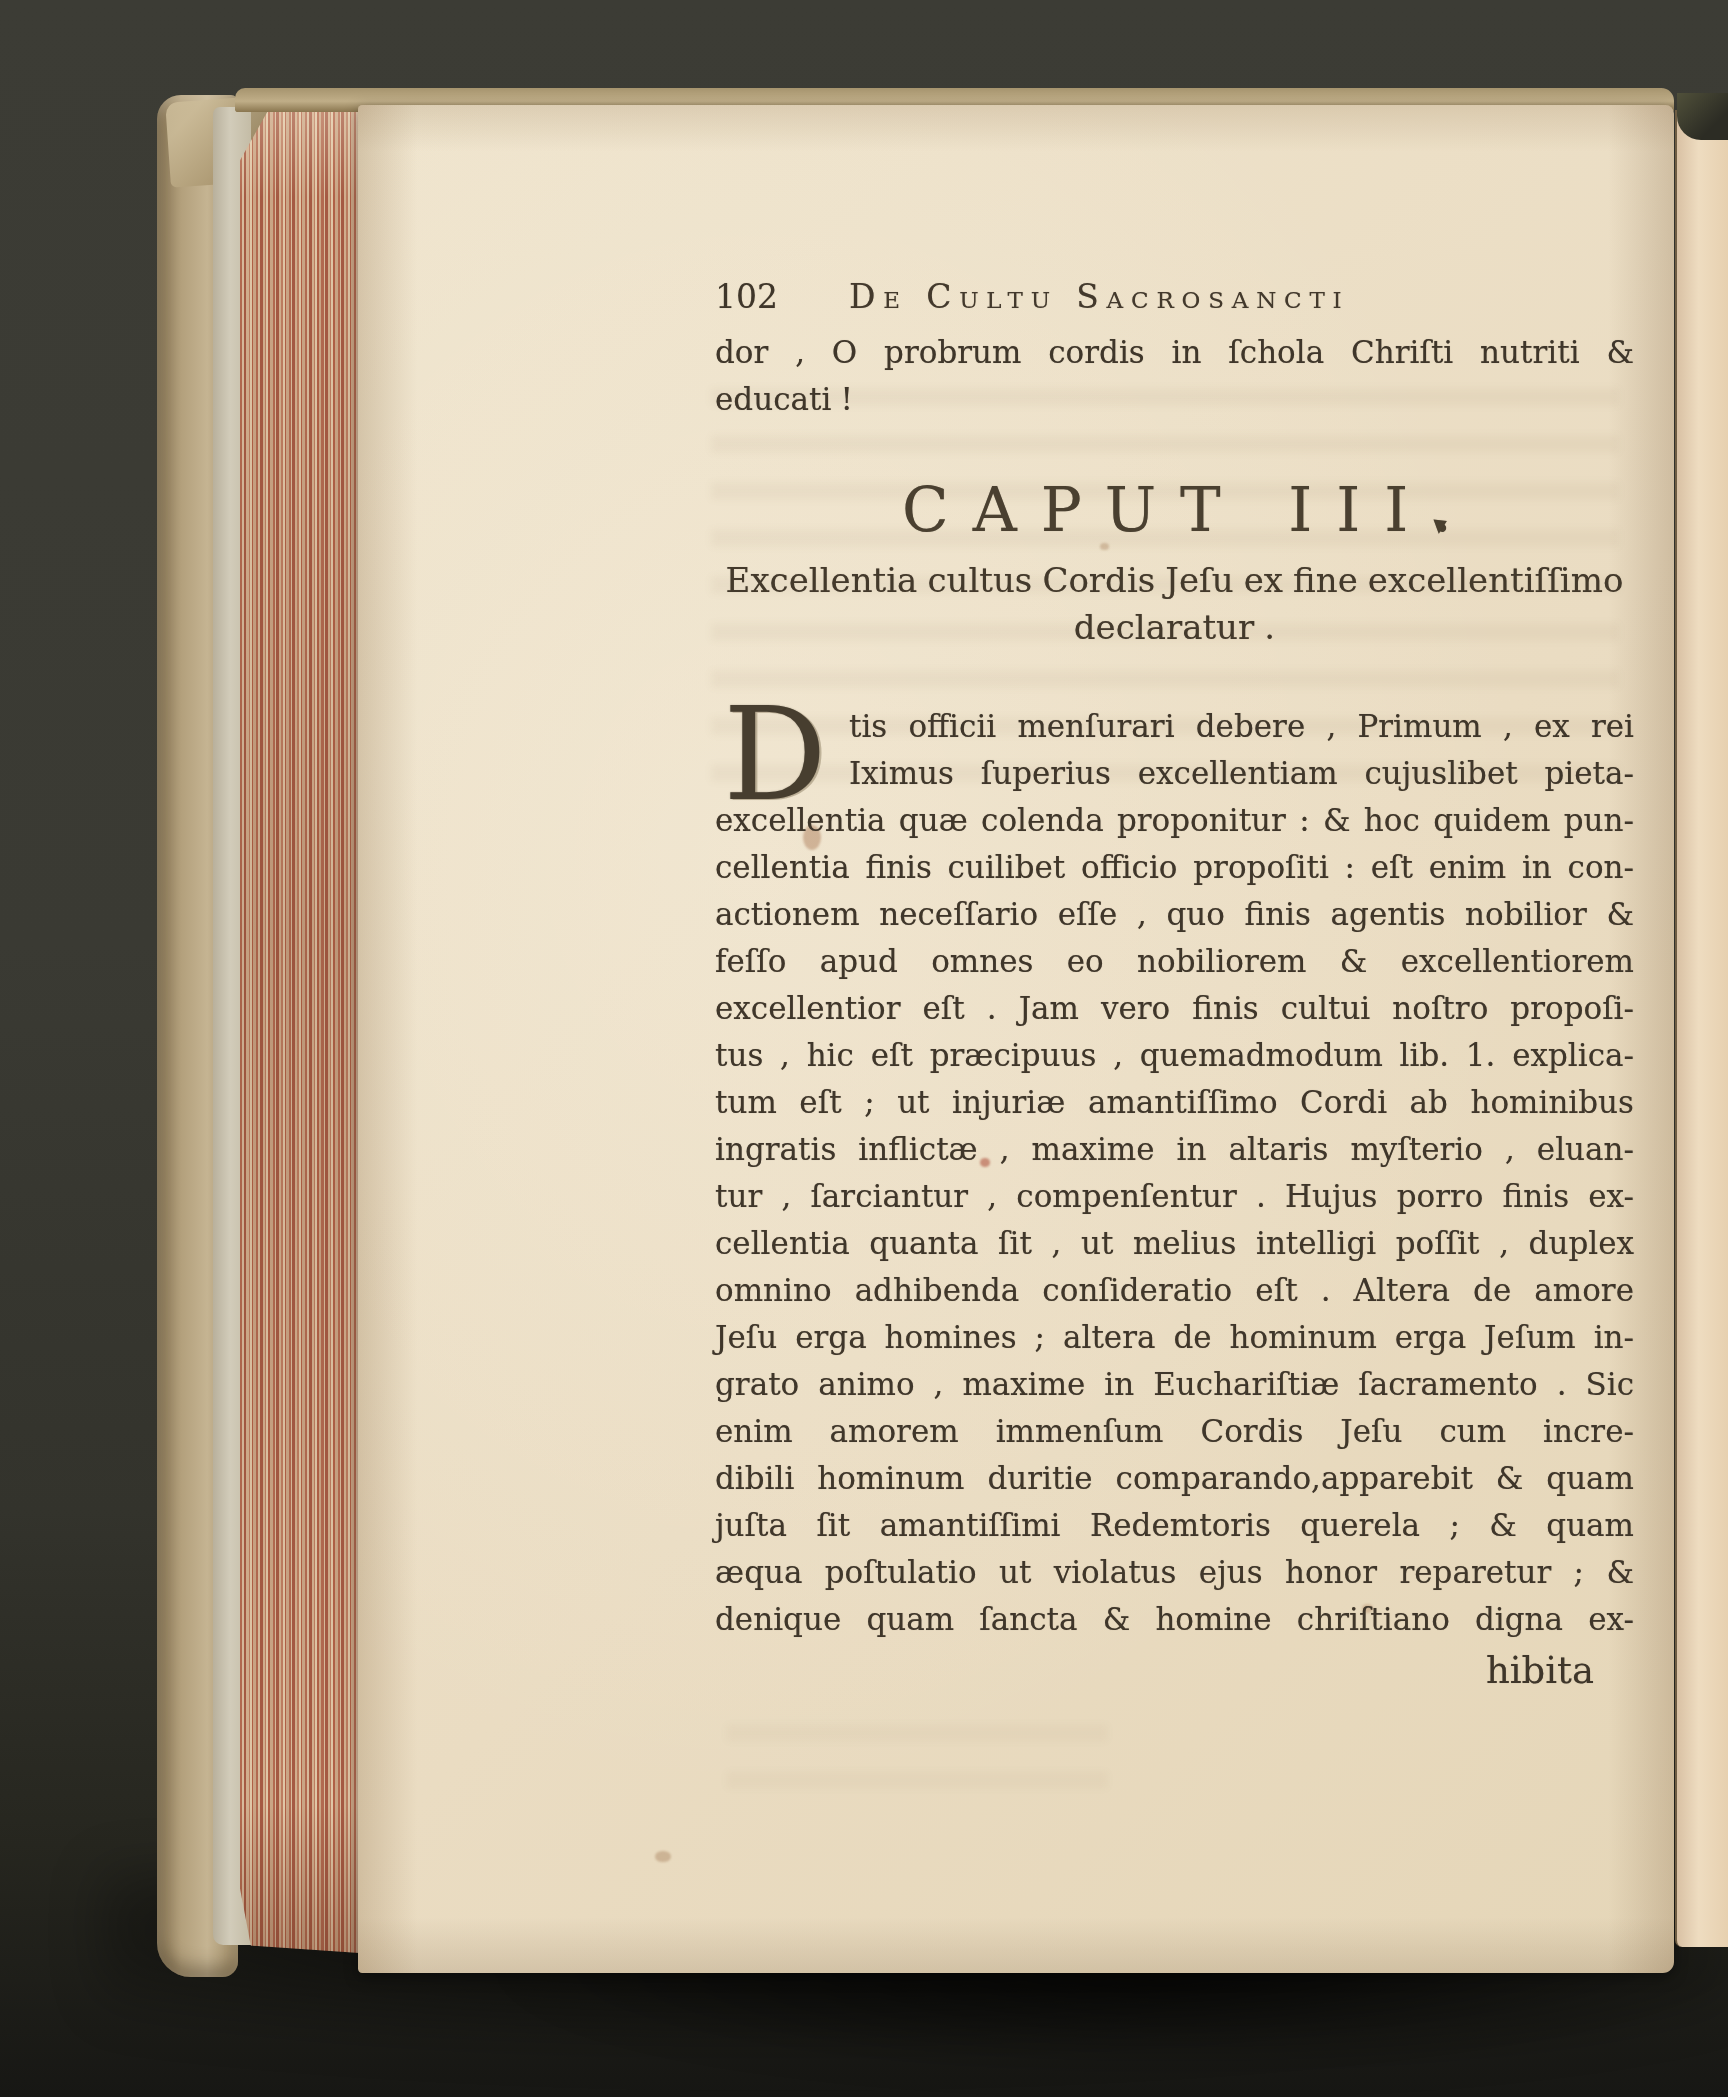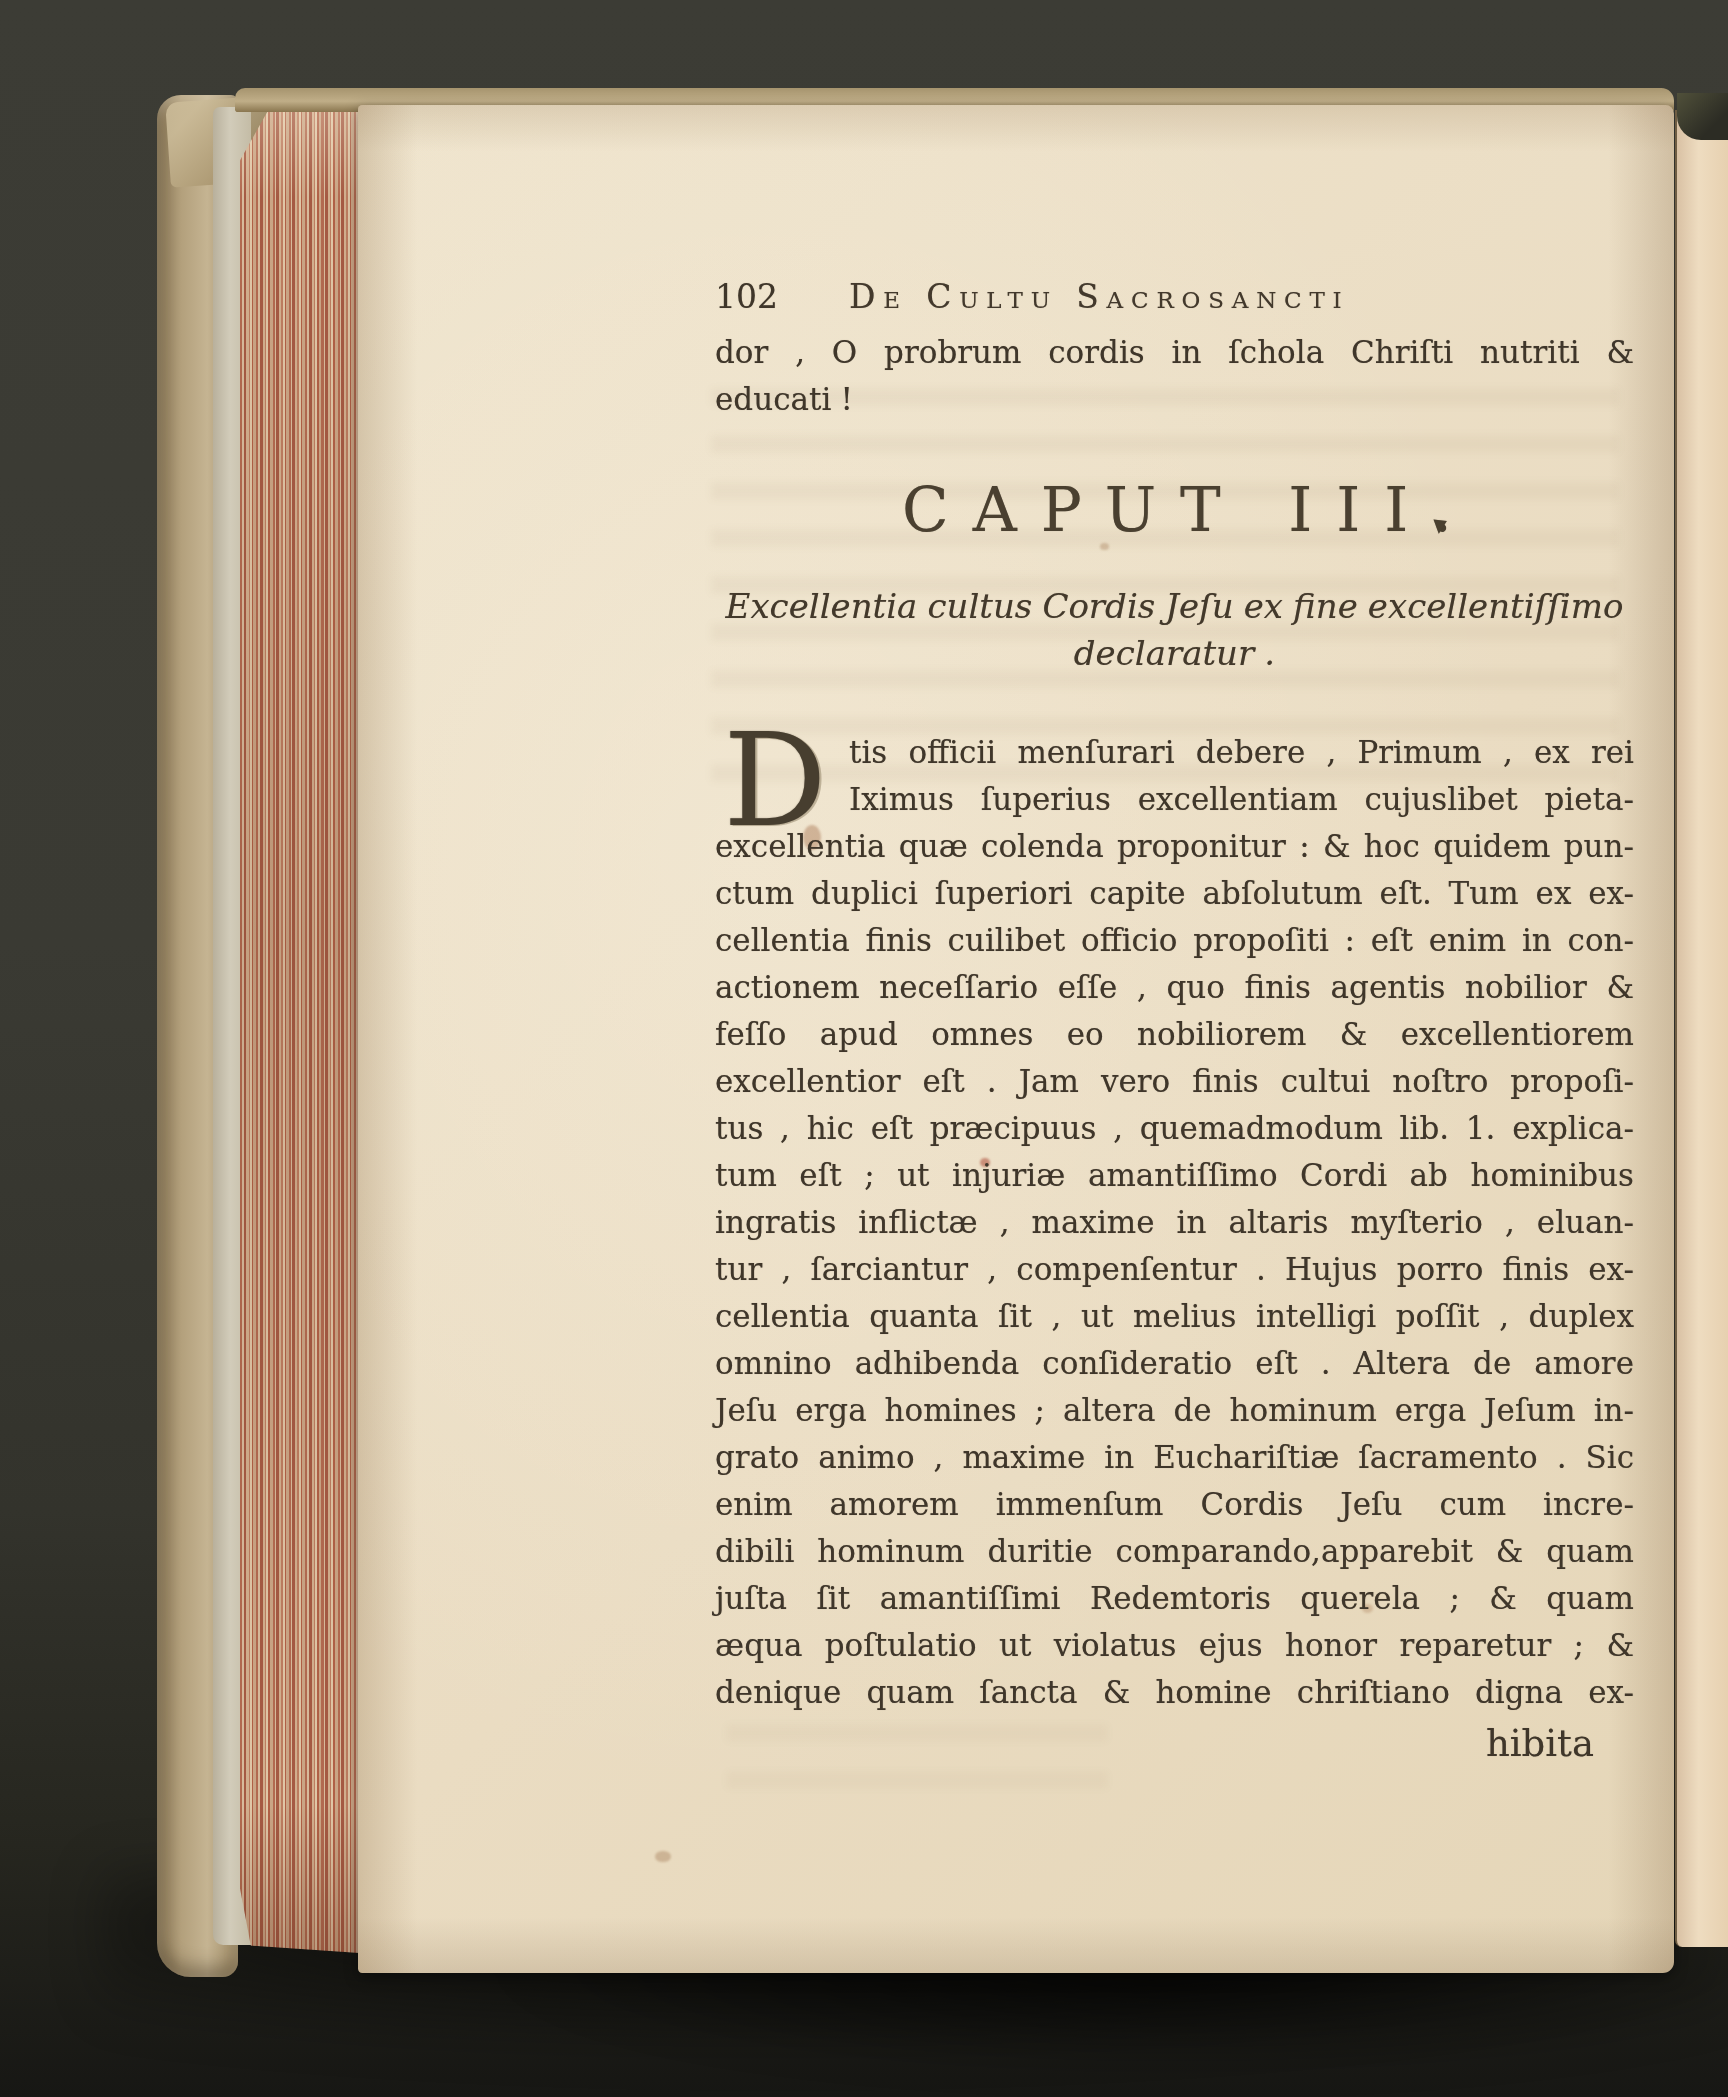--- a/index.html
+++ b/index.html
@@ -67,21 +67,21 @@
     letter-spacing:7.8px;color:#43392c;}
   .intro{margin-top:10px;}
   .line{height:47px;line-height:47px;font-size:31px;
     text-align:justify;text-align-last:justify;word-spacing:-0.7px;}
   .intro .line:last-child{text-align-last:left;}
   .heading{margin-top:51px;height:71px;line-height:71px;text-align:center;
     font-size:61px;color:#4a4030;white-space:nowrap;}
   .heading-text{letter-spacing:24px;margin-right:-24px;text-align:right;}
   .flourish{display:inline-block;font-size:27px;vertical-align:-2.8px;
     margin-left:-18.4px;transform:rotate(6deg);}
-  .subtitle{margin-top:38px;font-style:italic;font-size:34px;color:#43392b;}
+  .subtitle{margin-top:12px;font-size:34px;color:#43392b;}
   .subtitle .line{height:47px;line-height:47px;font-size:34px;
     text-align:center;text-align-last:center;}
   .bodywrap{margin-top:52px;position:relative;}
   .dropcap{position:absolute;left:0px;top:2.8px;width:120px;text-align:center;
     font-size:129px;line-height:96px;color:#473e2f;
     text-shadow:2.1px 1.4px 0 rgba(125,110,80,.40),0 0 1.4px rgba(60,50,35,.5);}
   .bodylines .line:nth-child(-n+2){margin-left:134px;}
   .catchword{height:47px;line-height:47px;font-size:37px;
     text-align:right;padding-right:40px;margin-top:4.2px;}
 </style>
@@ -128,21 +128,20 @@
           <div class="line">Excellentia cultus Cordis Jeſu ex fine excellentiſſimo</div>
           <div class="line">declaratur .</div>
         </div>
 
       <div class="bodywrap">
         <span class="dropcap">D</span>
         <div class="bodylines">
             <div class="line">tis officii menſurari debere , Primum , ex rei</div>
             <div class="line">Iximus ſuperius excellentiam cujuslibet pieta-</div>
             <div class="line">excellentia quæ colenda proponitur : &amp; hoc quidem pun-</div>
-            <div class="line">ctum duplici ſuperiori capite abſolutum eſt. Tum ex ex-</div>
             <div class="line">cellentia finis cuilibet officio propoſiti : eſt enim in con-</div>
             <div class="line">actionem neceſſario eſſe , quo finis agentis nobilior &amp;</div>
             <div class="line">feſſo apud omnes eo nobiliorem &amp; excellentiorem</div>
             <div class="line">excellentior eſt . Jam vero finis cultui noſtro propoſi-</div>
             <div class="line">tus , hic eſt præcipuus , quemadmodum lib. 1. explica-</div>
             <div class="line">tum eſt ; ut injuriæ amantiſſimo Cordi ab hominibus</div>
             <div class="line">ingratis inflictæ , maxime in altaris myſterio , eluan-</div>
             <div class="line">tur , ſarciantur , compenſentur . Hujus porro finis ex-</div>
             <div class="line">cellentia quanta ſit , ut melius intelligi poſſit , duplex</div>
             <div class="line">omnino adhibenda conſideratio eſt . Altera de amore</div>

